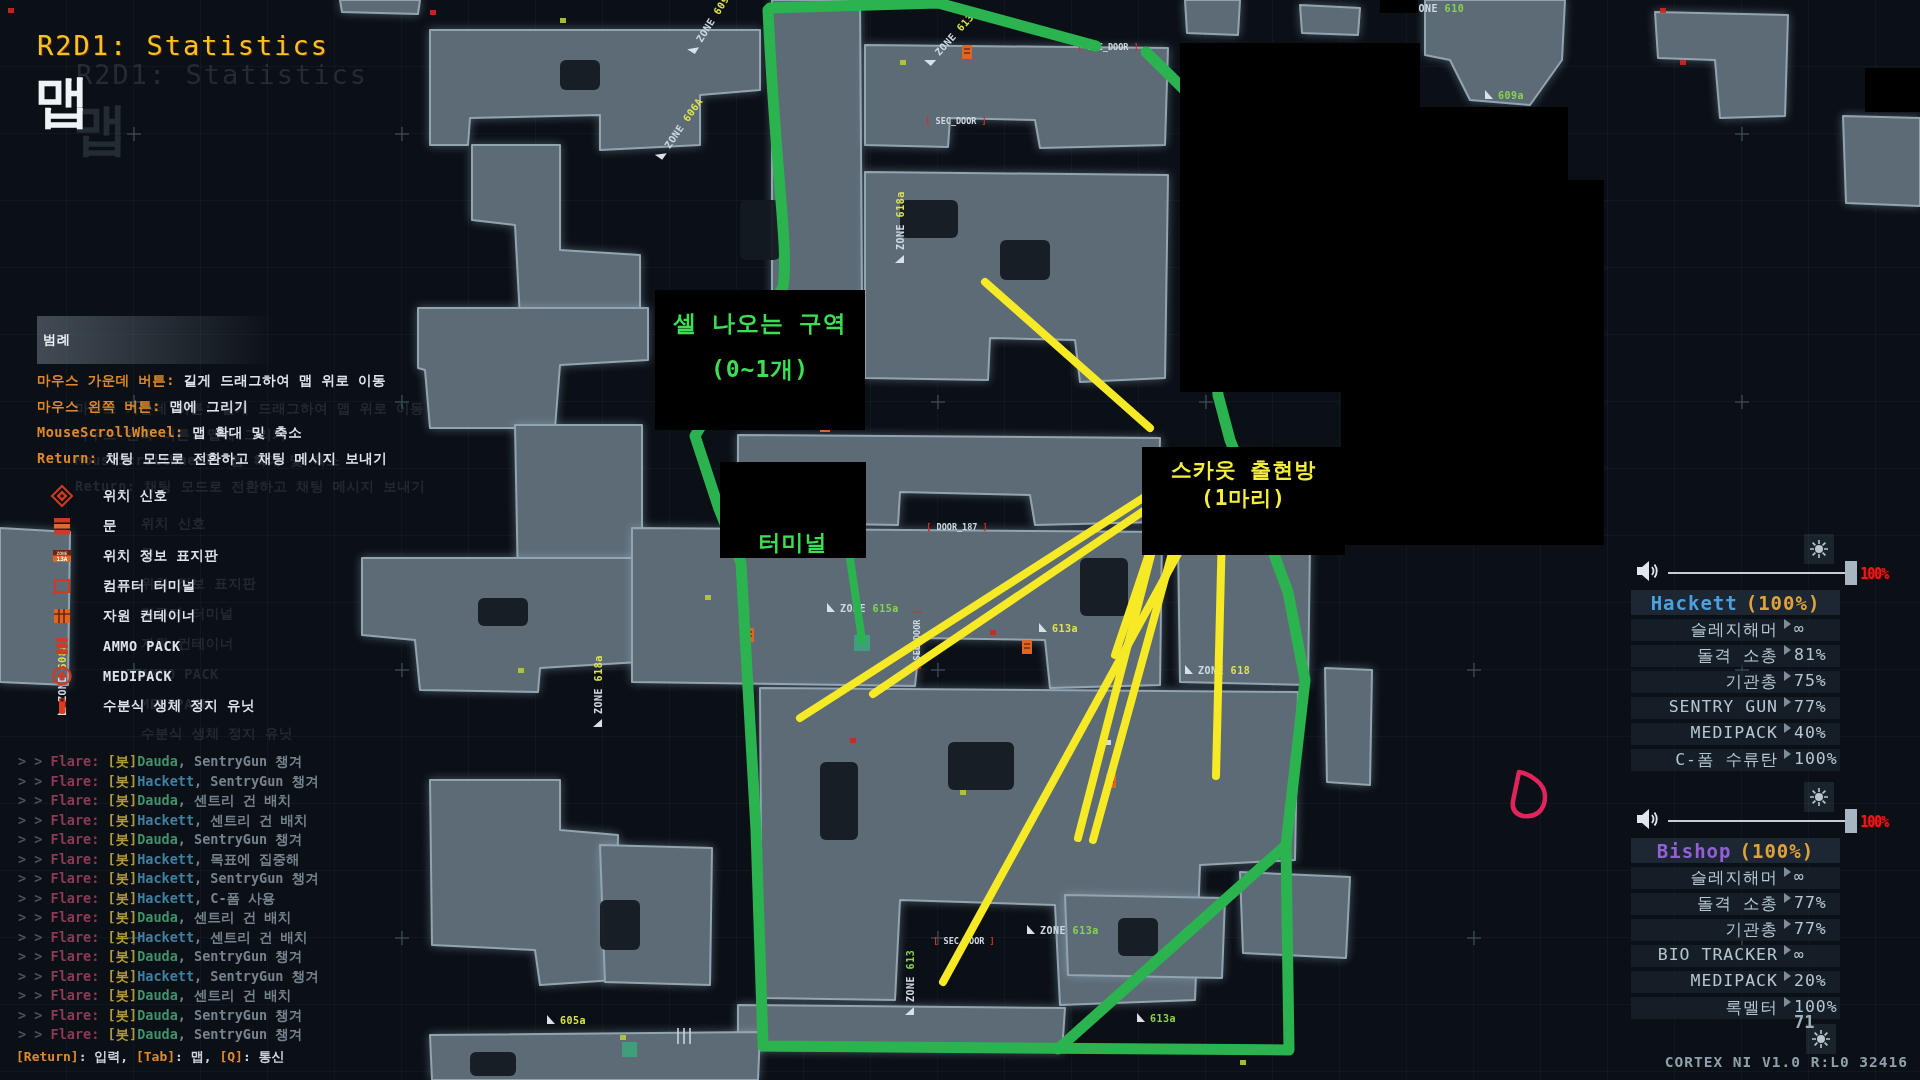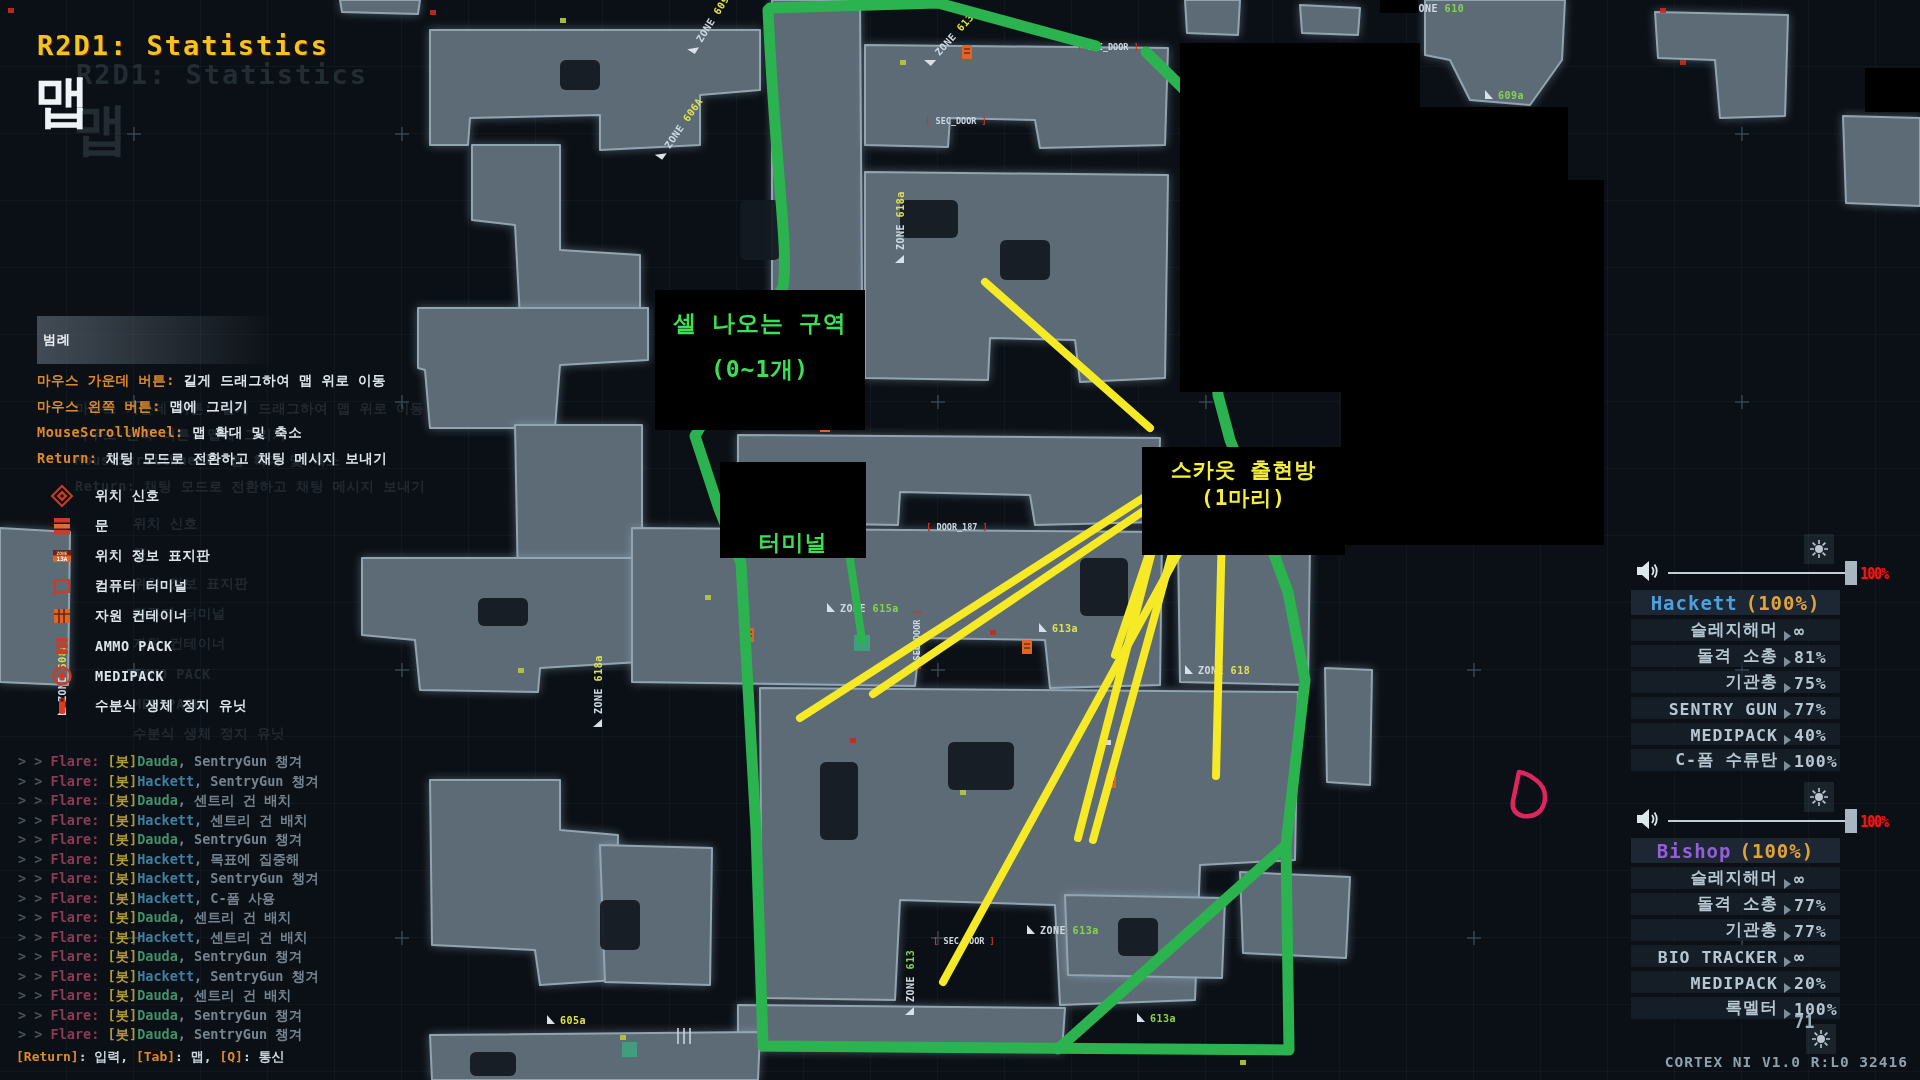--- a/index.html
+++ b/index.html
@@ -9,36 +9,36 @@
     font-family:"DejaVu Sans Mono","DejaVu Sans","Liberation Sans",sans-serif;
   }
   #map-svg{position:absolute;left:0;top:0;z-index:1}
   .blobs path{fill:#5d6b76;stroke:#93a4b1;stroke-width:2;stroke-linejoin:round;
     filter:drop-shadow(0 0 5px rgba(160,190,215,.40));}
   .holes rect{fill:#131a21;opacity:.95}
   .abs{position:absolute;box-sizing:border-box}
   .ghost{text-shadow:38px 28px rgba(125,140,155,.20)}
 
   
-  #mission-title{left:37px;top:30px;font-size:27px;font-weight:bold;color:#f2c51d;
+  #mission-title{left:37px;top:30px;font-size:27px;font-weight:normal;color:#f2c51d;
     letter-spacing:2px;z-index:4;
     text-shadow:1px 1px 0 #7a1d10,39px 29px rgba(125,140,155,.22)}
   #page-title{left:34px;top:64px;font-size:56px;font-weight:bold;color:#eef3f7;
     letter-spacing:2px;z-index:4;text-shadow:38px 28px rgba(125,140,155,.22)}
 
   
   #legend{left:37px;top:316px;width:440px;z-index:4}
   #legend-header{width:226px;background:linear-gradient(90deg,rgba(150,165,180,.40),rgba(150,165,180,0));
     color:#e9eff4;font-size:13px;font-weight:bold;padding:15px 6px;letter-spacing:1px}
   .legend-line{font-size:13.5px;margin-top:8px;color:#dde5ec;font-weight:bold;letter-spacing:.5px}
   .legend-line .k{color:#e0892b}
   #legend-items{margin-top:13px}
   .legend-item{display:flex;align-items:center;height:30px}
   .legend-icon{width:26px;height:24px;margin-left:12px;display:flex;align-items:center;justify-content:center}
-  .legend-label{margin-left:20px;font-size:13.5px;color:#dde5ec;font-weight:bold;letter-spacing:.5px}
+  .legend-label{margin-left:28px;font-size:13.5px;color:#dde5ec;font-weight:bold;letter-spacing:.5px}
 
   
   #chat{left:18px;top:752px;z-index:4;font-size:13.5px;font-weight:bold;white-space:nowrap}
   .chat-line{height:19.5px;line-height:19.5px}
   .c-pre{color:#49545e}.c-sp{color:#8e3a55}.c-bot{color:#b29a39}
   .c-dauda{color:#41926b}.c-hackett{color:#3f80a2}.c-msg{color:#76838f}
   #chat-footer{left:16px;top:1048px;z-index:4;font-size:13px;font-weight:bold;color:#cdd6de}
   .f-k{color:#e0892b}
 
   
@@ -56,22 +56,22 @@
     display:flex;align-items:center;justify-content:center}
   .volrow{z-index:4;display:flex;align-items:center;width:254px}
   .voltrack{flex:1;height:2px;background:#c3ced7;margin-left:8px}
   .volhandle{width:12px;height:24px;background:#a7b6c1}
   .volpct{font-size:13px;font-weight:bold;color:#e81a1a;margin-left:4px;letter-spacing:-1px;
     text-shadow:-1px 0 0 #7a0c0c,1px 1px 0 #5a0808;transform:scaleY(1.15)}
   .panel{z-index:4;width:209px}
   .phead{height:25px;background:rgba(32,44,56,.85);display:flex;align-items:center;
     justify-content:center;font-size:19px;font-weight:bold;letter-spacing:1px}
   .phealth{color:#e0a33a;margin-left:8px}
-  .prow{height:22px;margin-top:4px;background:rgba(24,34,44,.80);display:flex;align-items:flex-end;
-    justify-content:flex-end;font-size:16.5px;font-weight:bold;color:#b6c6d2;letter-spacing:1px}
+  .prow{height:22px;margin-top:4px;background:rgba(24,34,44,.80);display:flex;align-items:flex-start;
+    justify-content:flex-end;font-size:16.5px;font-weight:normal;color:#b6c6d2;letter-spacing:1px}
   .prow .arr{width:0;height:0;border-left:7px solid #7e8d99;border-top:5px solid transparent;
     border-bottom:5px solid transparent;margin:0 3px 0 6px}
   .prow .val{width:46px;text-align:left}
 
   #page-number{left:1794px;top:1012px;font-size:17px;font-weight:bold;color:#9fb0bc;z-index:4}
   #system-id{left:1640px;top:1054px;width:268px;text-align:right;font-size:14.5px;
     font-weight:bold;color:#8fa0ad;letter-spacing:1px;z-index:4}
 
   .zlbl{font-size:10px;font-weight:bold;letter-spacing:.5px}
   .sdlbl{font-size:8.5px;font-weight:bold;fill:#cfd9e2}

